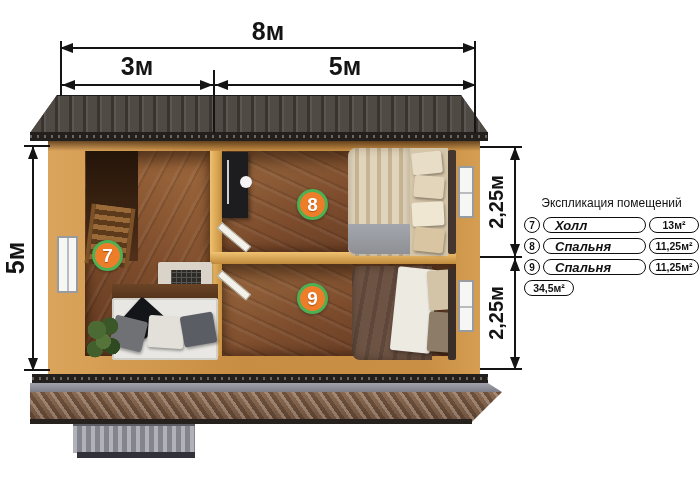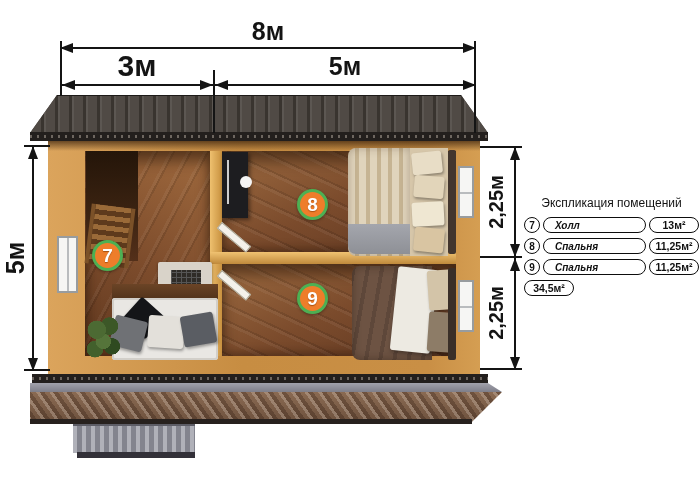--- a/index.html
+++ b/index.html
@@ -117,21 +117,21 @@
   .legend { position: absolute; left: 519px; top: 196px; width: 180px; padding-left: 5px; }
   .legend-title { font-size: 12px; font-weight: normal; text-align: center; color:#111; margin-bottom: 7px; white-space: nowrap; }
   .legend-row { display: flex; align-items: center; gap: 3px; height: 16px; margin-bottom: 5px; }
   .legend-num {
     width: 16px; height: 16px; flex: 0 0 16px; border: 1.6px solid #0d0d0d; border-radius: 50%;
     background: #fff; display: flex; align-items: center; justify-content: center;
     font-size: 10px; font-weight: bold; color:#111;
   }
   .pill { border: 1.6px solid #0d0d0d; border-radius: 9px; background: #fff; height: 16px;
     display: flex; align-items: center; font-weight: bold; color:#111; }
-  .pill-name { flex: 1; padding-left: 11px; font-size: 10px; font-style: italic; }
+  .pill-name { flex: 1; padding-left: 11px; font-size: 13px; font-style: italic; }
   .pill-name.centered { justify-content: center; padding-left: 0; }
   .pill-area { flex: 0 0 50px; justify-content: center; font-size: 10.5px; }
 </style>
 </head>
 <body>
 
 <div class="canvas">
 
   <div class="roof-top"></div>
   <div class="fascia" style="left:30px; top:132px; width:458px; height:9px;"></div>
@@ -200,21 +200,21 @@
   <div class="balcony-base" style="left:77px; top:452px; width:118px; height:6px;"></div>
 
   <div class="dimlabel center" style="left:268px; top:31px; font-size:25px;">8м</div>
   <div class="dimline" style="left:60px; top:47px; width:416px; height:2px;"></div>
   <div class="arr arr-l" style="left:60px; top:43px;"></div>
   <div class="arr arr-r" style="left:463px; top:43px;"></div>
   <div class="dimline" style="left:60px; top:41px; width:2px; height:55px;"></div>
   <div class="dimline" style="left:474px; top:41px; width:2px; height:92px;"></div>
   <div class="dimline" style="left:213px; top:70px; width:2px; height:63px;"></div>
 
-  <div class="dimlabel center" style="left:137px; top:66px; font-size:30px;">3м</div>
+  <div class="dimlabel center" style="left:137px; top:66px; font-size:25px;">3м</div>
   <div class="dimline" style="left:62px; top:84px; width:152px; height:2px;"></div>
   <div class="arr arr-l" style="left:62px; top:80px;"></div>
   <div class="arr arr-r" style="left:200px; top:80px;"></div>
 
   <div class="dimlabel center" style="left:345px; top:66px; font-size:25px;">5м</div>
   <div class="dimline" style="left:214px; top:84px; width:262px; height:2px;"></div>
   <div class="arr arr-l" style="left:215px; top:80px;"></div>
   <div class="arr arr-r" style="left:463px; top:80px;"></div>
 
   <div class="dimlabel rot" style="left:15px; top:258px; font-size:25px;">5м</div>

